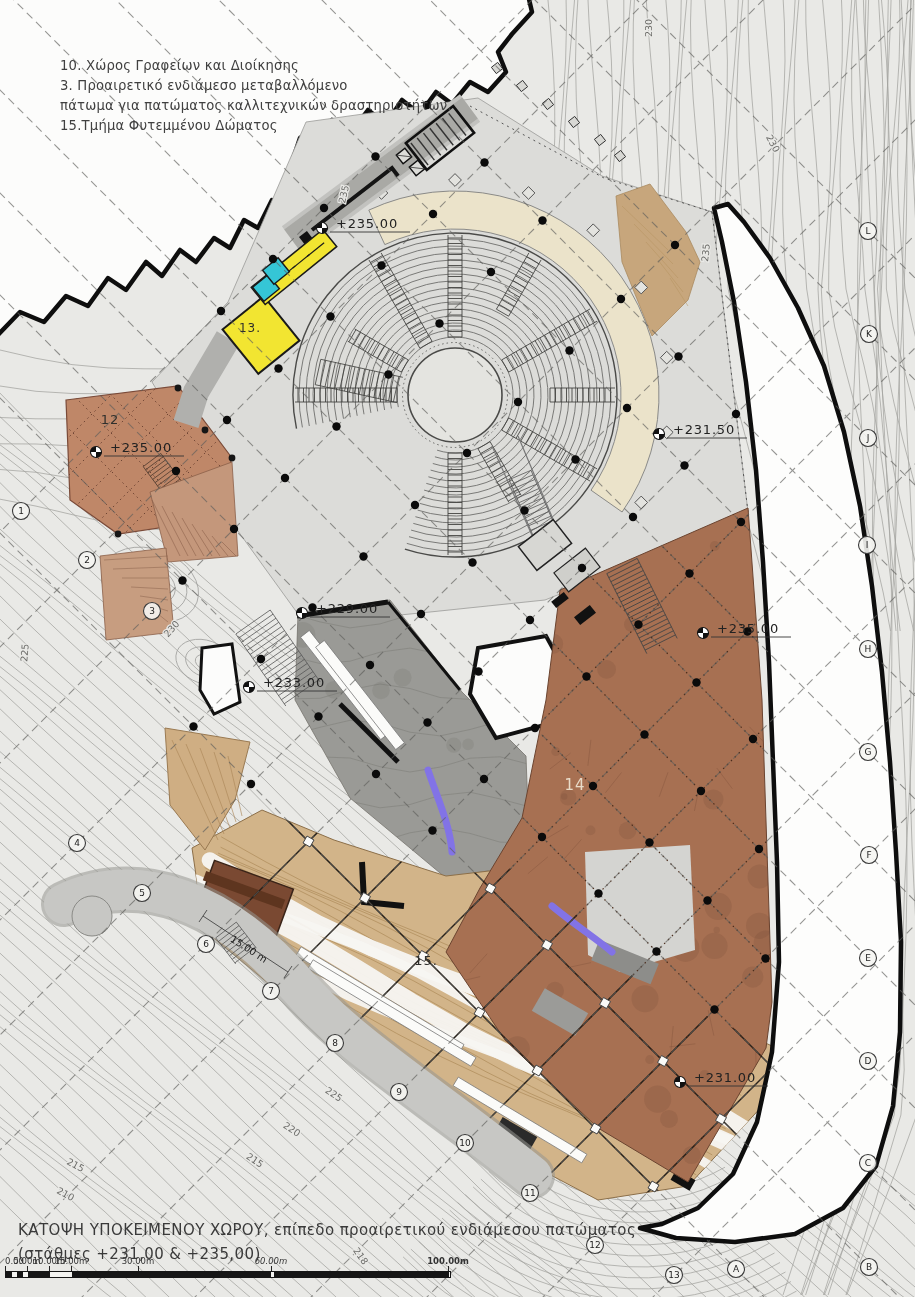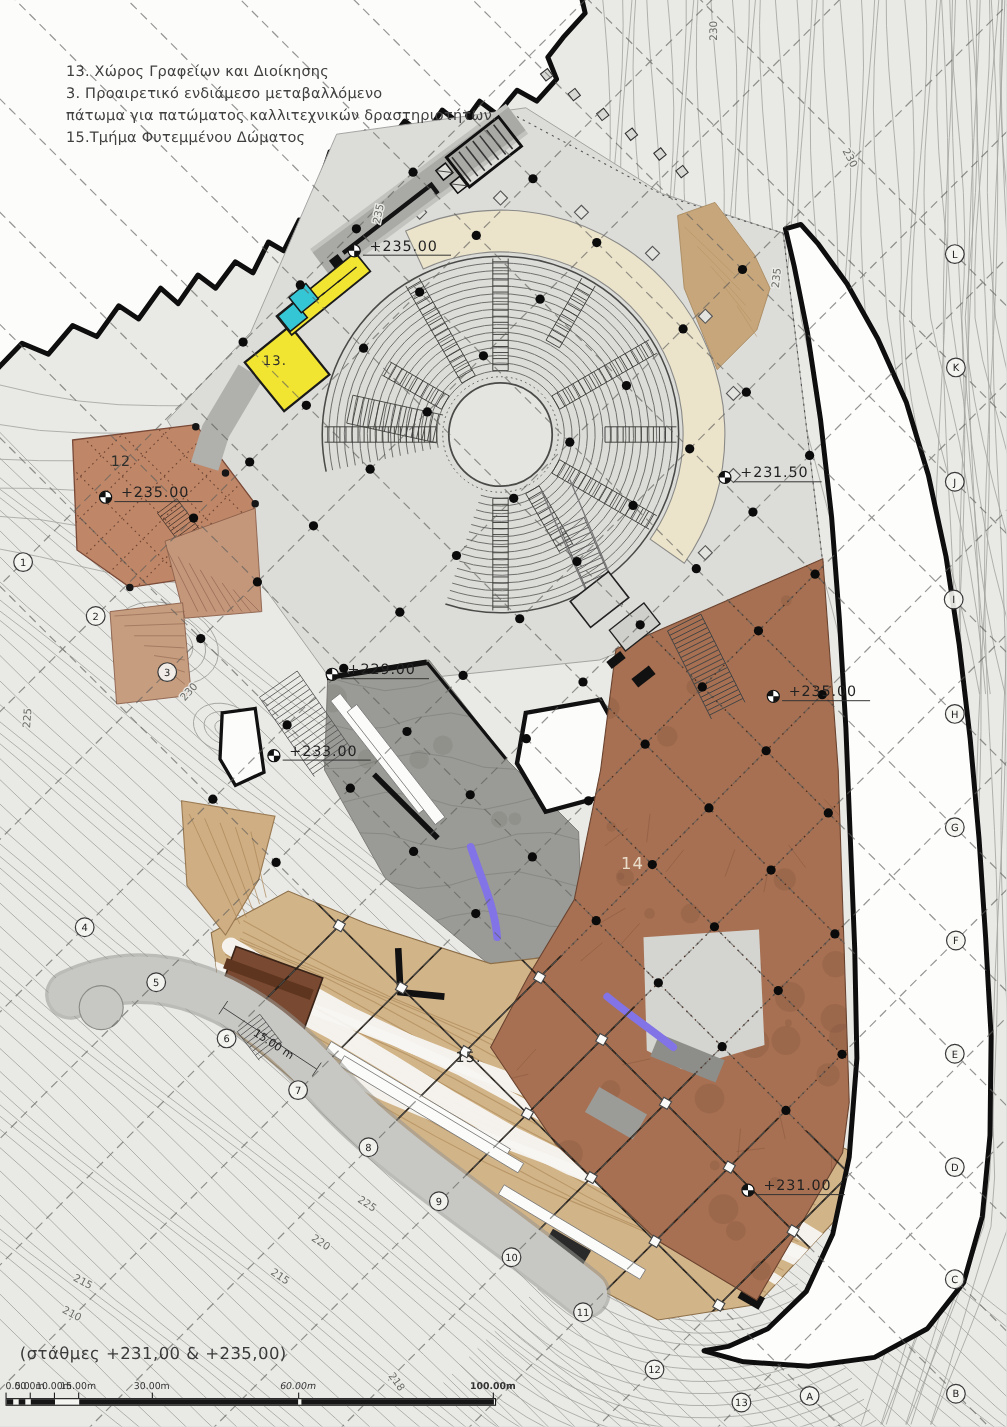--- a/index.html
+++ b/index.html
@@ -622,27 +622,28 @@
         <circle cx="869" cy="334" r="8.5" fill="rgba(245,245,242,0.9)" stroke="#3a3a3a" stroke-width="1.1"></circle>
         <text x="869" y="337.4" text-anchor="middle" font-size="9" fill="#222" font-family="'DejaVu Sans',sans-serif">K</text>
       </g>
       <g>
         <circle cx="868" cy="231" r="8.5" fill="rgba(245,245,242,0.9)" stroke="#3a3a3a" stroke-width="1.1"></circle>
         <text x="868" y="234.4" text-anchor="middle" font-size="9" fill="#222" font-family="'DejaVu Sans',sans-serif">L</text>
       </g>
     </svg>
 
   <div class="overlay legend" id="legend">
-      <div>13. Χώρος Γραφείων και Διοίκησης</div>
+      <div>10. Χώρος Γραφείων και Διοίκησης</div>
       <div>3. Προαιρετικό ενδιάμεσο μεταβαλλόμενο</div>
       <div>πάτωμα για πατώματος καλλιτεχνικών δραστηριοτήτων.</div>
       <div>15.Τμήμα Φυτεμμένου Δώματος</div>
     </div>
 
   <div class="overlay title">
+    <div>ΚΑΤΟΨΗ ΥΠΟΚΕΙΜΕΝΟΥ ΧΩΡΟΥ, επίπεδο προαιρετικού ενδιάμεσου πατώματος</div>
     <div>(στάθμες +231,00  &amp;  +235,00)</div>
   </div>
 
   <div class="overlay scalebar" id="scalebar">
       <span class="sb-label first" style="left: 0px;">0.00</span>
       <span class="sb-tick" style="left: 0px;"></span>
       <span class="sb-label" style="left: 22px;">5.00m</span>
       <span class="sb-tick" style="left: 22px;"></span>
       <span class="sb-label" style="left: 44px;">10.00m</span>
       <span class="sb-tick" style="left: 44px;"></span>

